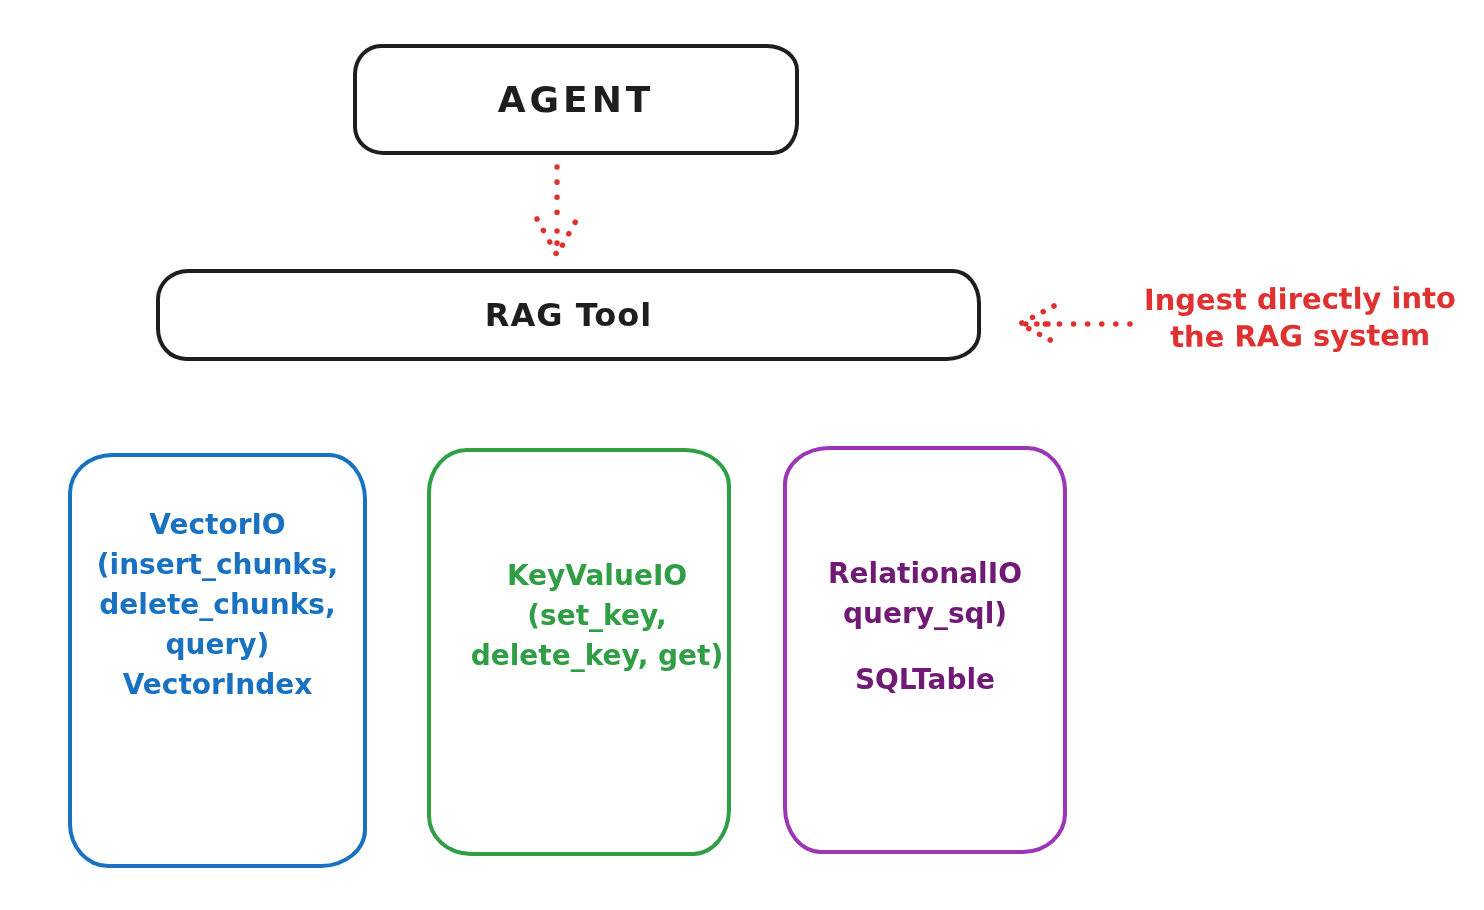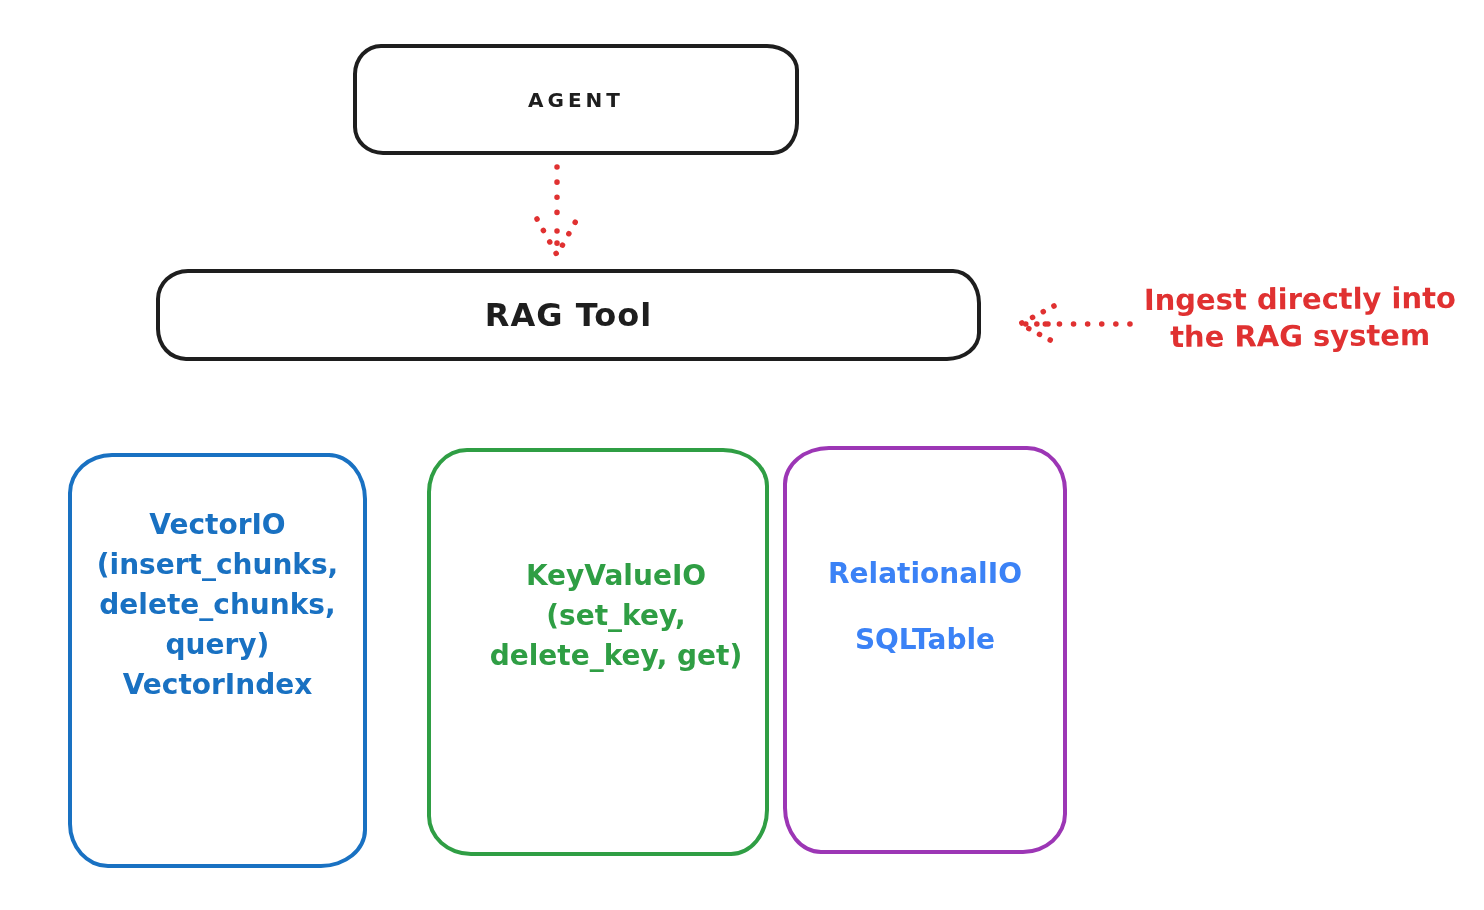--- a/index.html
+++ b/index.html
@@ -24,21 +24,21 @@
     display: flex;
     align-items: center;
     justify-content: center;
     color: #1e1e1e;
     box-sizing: border-box;
   }
   .node-agent {
     left: 353px; top: 44px;
     width: 446px; height: 111px;
     border-radius: 28px 32px 26px 30px / 30px 26px 32px 28px;
-    font-size: 20px; font-weight: bold; letter-spacing: 4px;
+    font-size: 36px; font-weight: bold; letter-spacing: 4px;
   }
   .node-rag {
     left: 156px; top: 269px;
     width: 825px; height: 92px;
     border-radius: 32px 28px 34px 30px / 30px 34px 28px 32px;
     font-size: 32px; font-weight: 600; letter-spacing: 1px;
   }
 
   
   .arrow { position: absolute; }
@@ -74,33 +74,33 @@
     left: 68px; top: 453px;
     width: 299px; height: 415px;
     border: 4px solid #1971c2;
     color: #1971c2;
     border-radius: 44px 38px 46px 40px / 40px 46px 38px 44px;
     padding-top: 48px;
   }
   .backend-vector .index-label { }
   .backend-keyvalue {
     left: 427px; top: 448px;
-    width: 342px; height: 408px;
+    width: 304px; height: 408px;
     border: 4px solid #2f9e44;
     color: #2f9e44;
     border-radius: 40px 46px 38px 44px / 44px 38px 46px 40px;
     padding-top: 104px;
     padding-left: 36px;
   }
   .backend-keyvalue .index-label { margin-top: 46px; }
   .backend-relational {
     left: 783px; top: 446px;
     width: 284px; height: 408px;
     border: 4px solid #9c36b5;
-    color: #3b82f6;
+    color: #701a75;
     border-radius: 46px 40px 44px 38px / 38px 44px 40px 46px;
     padding-top: 104px;
   }
   .backend-relational .index-label { margin-top: 26px; }
 </style>
 </head>
 <body>
 
 <div class="canvas">
 
@@ -142,16 +142,17 @@
   </div>
 
   <div class="backend backend-keyvalue">
     <div class="line">KeyValueIO</div>
     <div class="line">(set_key,</div>
     <div class="line">delete_key, get)</div>
   </div>
 
   <div class="backend backend-relational">
     <div class="line">RelationalIO</div>
+    <div class="line">query_sql)</div>
     <div class="line index-label">SQLTable</div>
   </div>
 
 </div>
 
 </body></html>

